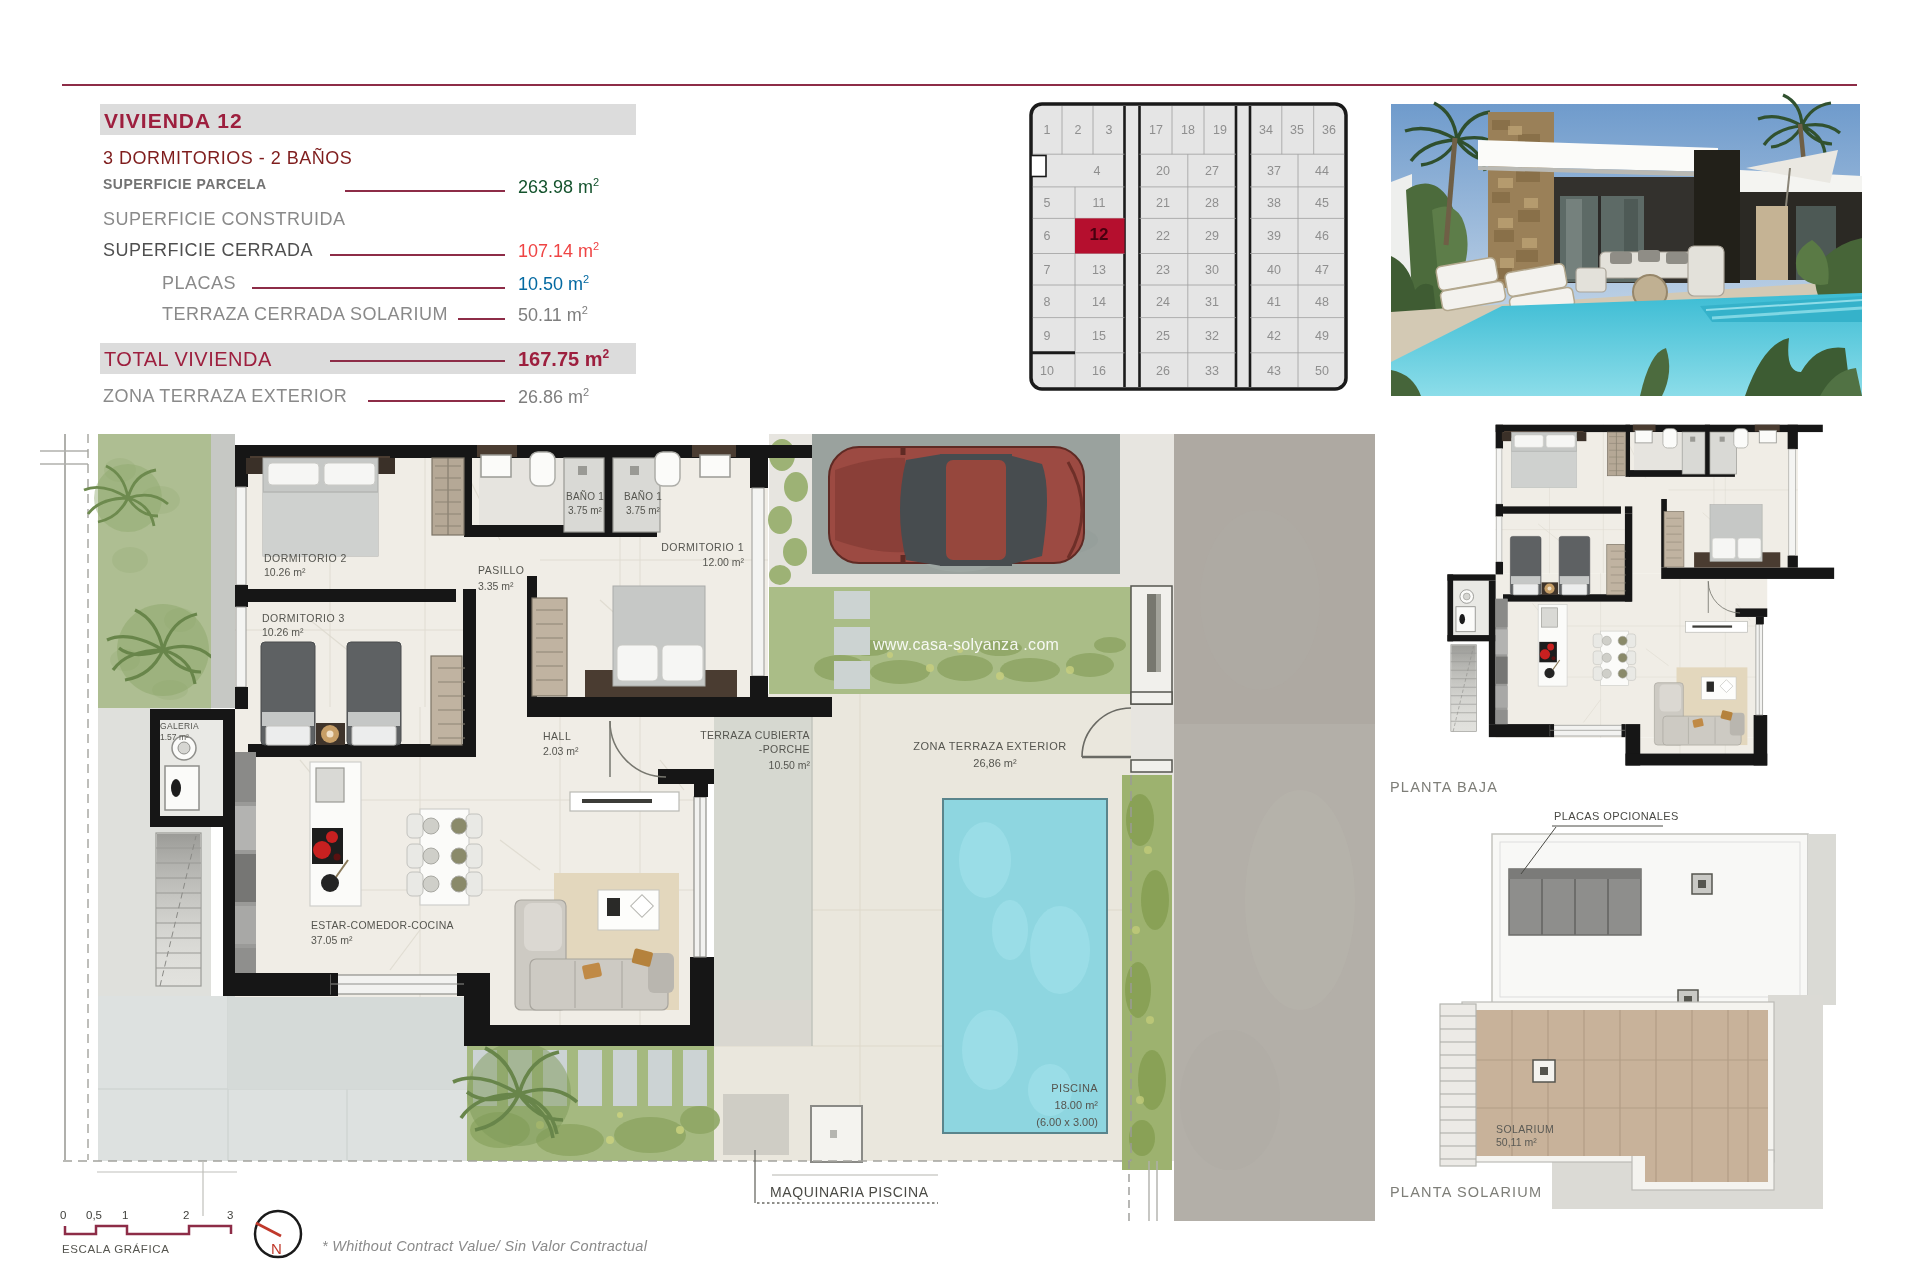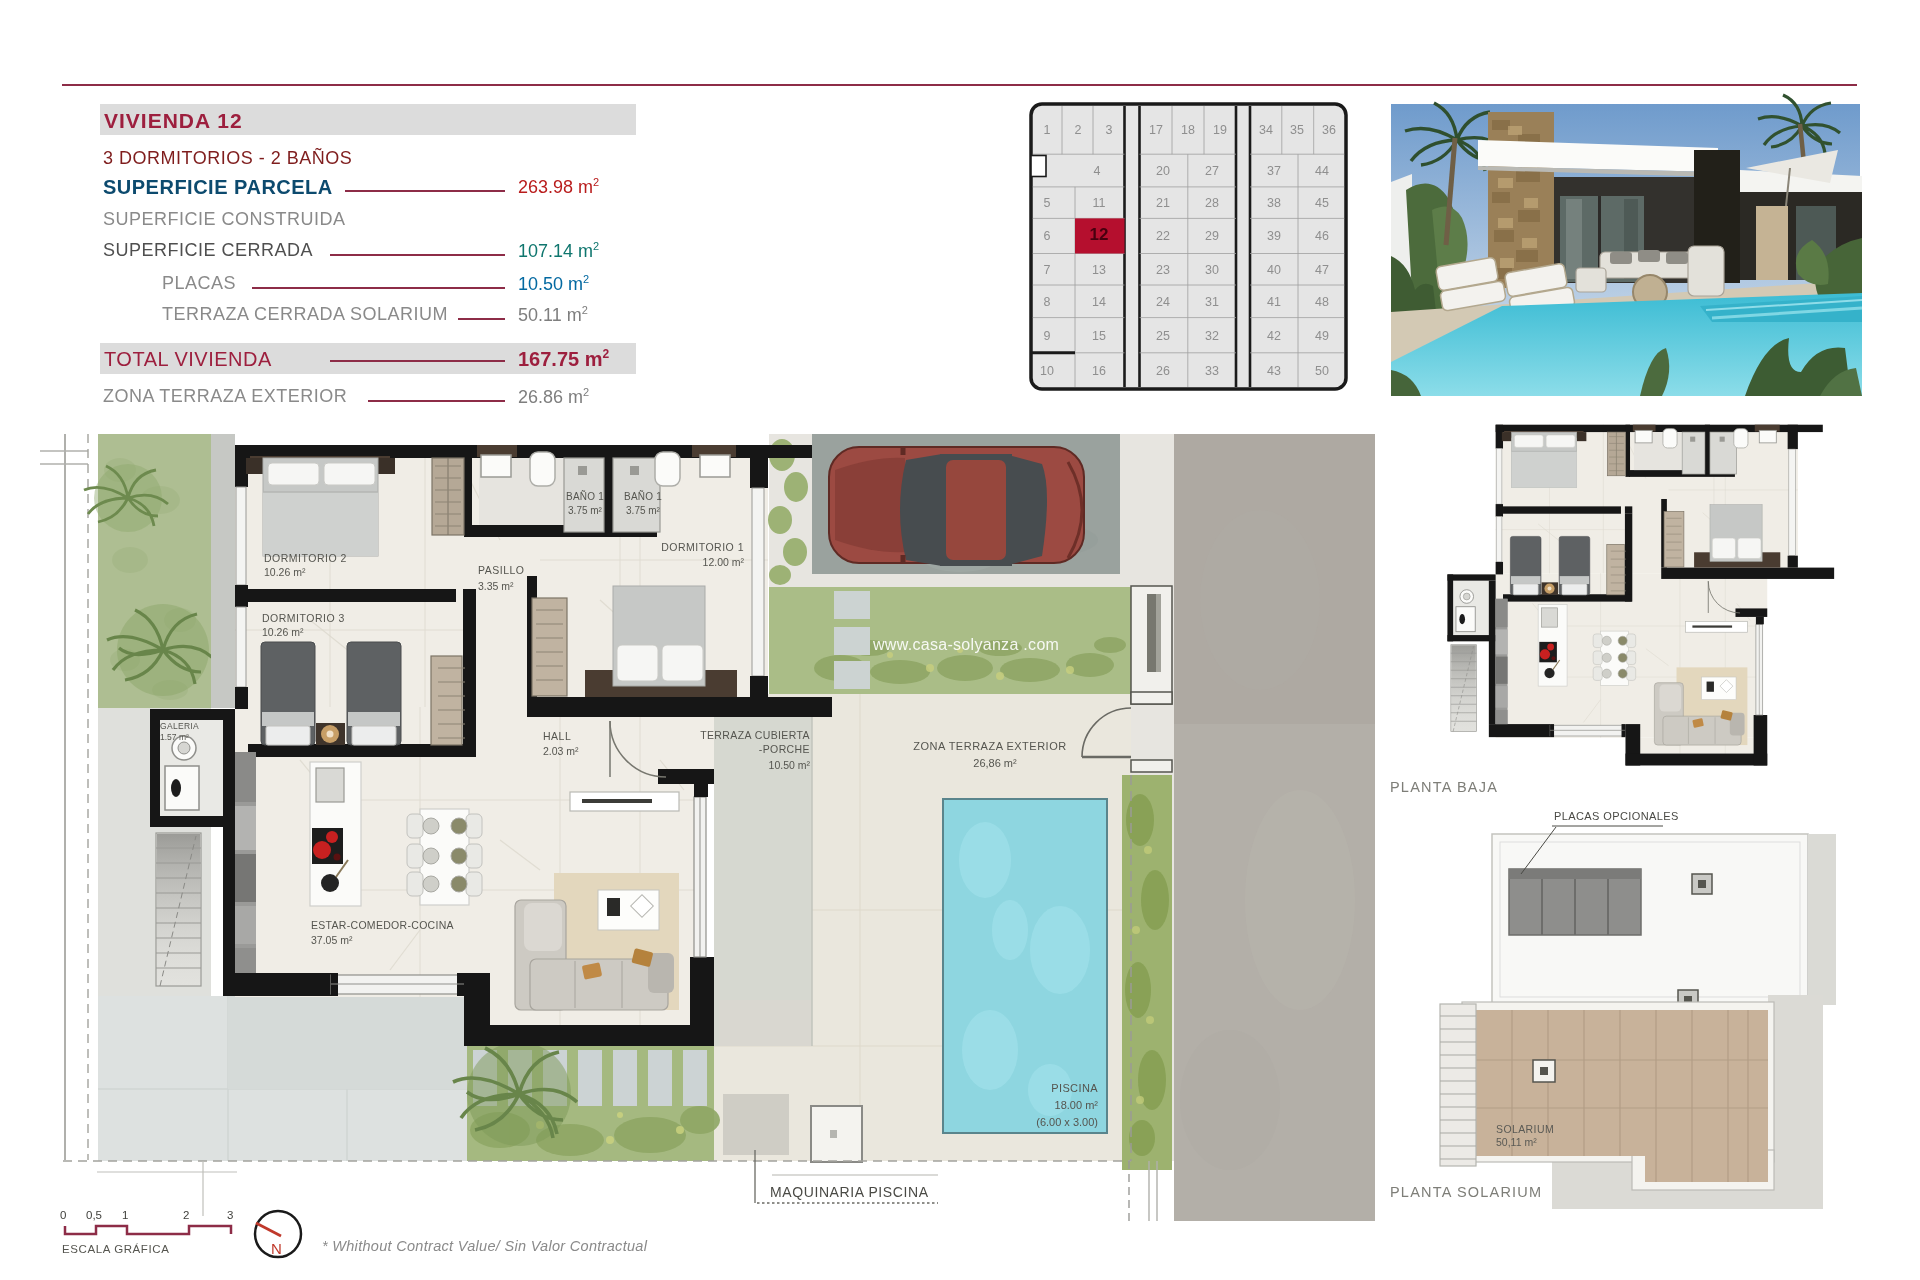--- a/index.html
+++ b/index.html
@@ -11,29 +11,29 @@
 <div class="abs" style="width:1920px;height:1028px;position:relative">
 
 <div class="abs" style="left:62px;top:84px;width:1795px;height:2px;background:#8d2c47"></div>
 
 <div class="abs" style="left:100px;top:104px;width:536px;height:31px;background:#dcdcdc"></div>
 
 <div class="lbl" style="left:104px;top:109px;font-size:21px;font-weight:bold;color:#9d1f3e;letter-spacing:1px">VIVIENDA 12</div>
 
 <div class="lbl" style="left:103px;top:148px;font-size:18px;color:#7f1d1d;letter-spacing:.5px">3 DORMITORIOS - 2 BAÑOS</div>
 
-<div class="lbl" style="left:103px;top:176px;font-size:20px;font-weight:bold;color:#0c4a6e;letter-spacing:.5px">SUPERFICIE PARCELA</div>
+<div class="lbl" style="left:103px;top:176px;font-size:14px;font-weight:bold;color:#737373;letter-spacing:.5px">SUPERFICIE PARCELA</div>
 <div class="abs" style="left:345px;top:190px;width:160px;height:2px;background:#8d2c47"></div>
-<div class="lbl" style="left:518px;top:176px;font-size:18px;color:#b91c1c">263.98 m<sup style="font-size:11px">2</sup></div>
+<div class="lbl" style="left:518px;top:176px;font-size:18px;color:#14532d">263.98 m<sup style="font-size:11px">2</sup></div>
 
 <div class="lbl" style="left:103px;top:209px;font-size:18px;color:#8a8a8a;letter-spacing:.5px">SUPERFICIE CONSTRUIDA</div>
 
 <div class="lbl" style="left:103px;top:240px;font-size:18px;font-weight:normal;color:#4f4f4f;letter-spacing:.5px">SUPERFICIE CERRADA</div>
 <div class="abs" style="left:330px;top:254px;width:175px;height:2px;background:#8d2c47"></div>
-<div class="lbl" style="left:518px;top:240px;font-size:18px;color:#0f766e">107.14 m<sup style="font-size:11px">2</sup></div>
+<div class="lbl" style="left:518px;top:240px;font-size:18px;color:#ef4444">107.14 m<sup style="font-size:11px">2</sup></div>
 
 <div class="lbl" style="left:162px;top:273px;font-size:18px;color:#8a8a8a;letter-spacing:.5px">PLACAS</div>
 <div class="abs" style="left:252px;top:287px;width:253px;height:2px;background:#8d2c47"></div>
 <div class="lbl" style="left:518px;top:273px;font-size:18px;color:#0369a1">10.50 m<sup style="font-size:11px">2</sup></div>
 
 <div class="lbl" style="left:162px;top:304px;font-size:18px;color:#8a8a8a;letter-spacing:.5px">TERRAZA CERRADA SOLARIUM</div>
 <div class="abs" style="left:458px;top:318px;width:47px;height:2px;background:#8d2c47"></div>
 <div class="lbl" style="left:518px;top:304px;font-size:18px;color:#7e7e7e">50.11 m<sup style="font-size:11px">2</sup></div>
 
 <div class="abs" style="left:100px;top:343px;width:536px;height:31px;background:#dcdcdc"></div>

